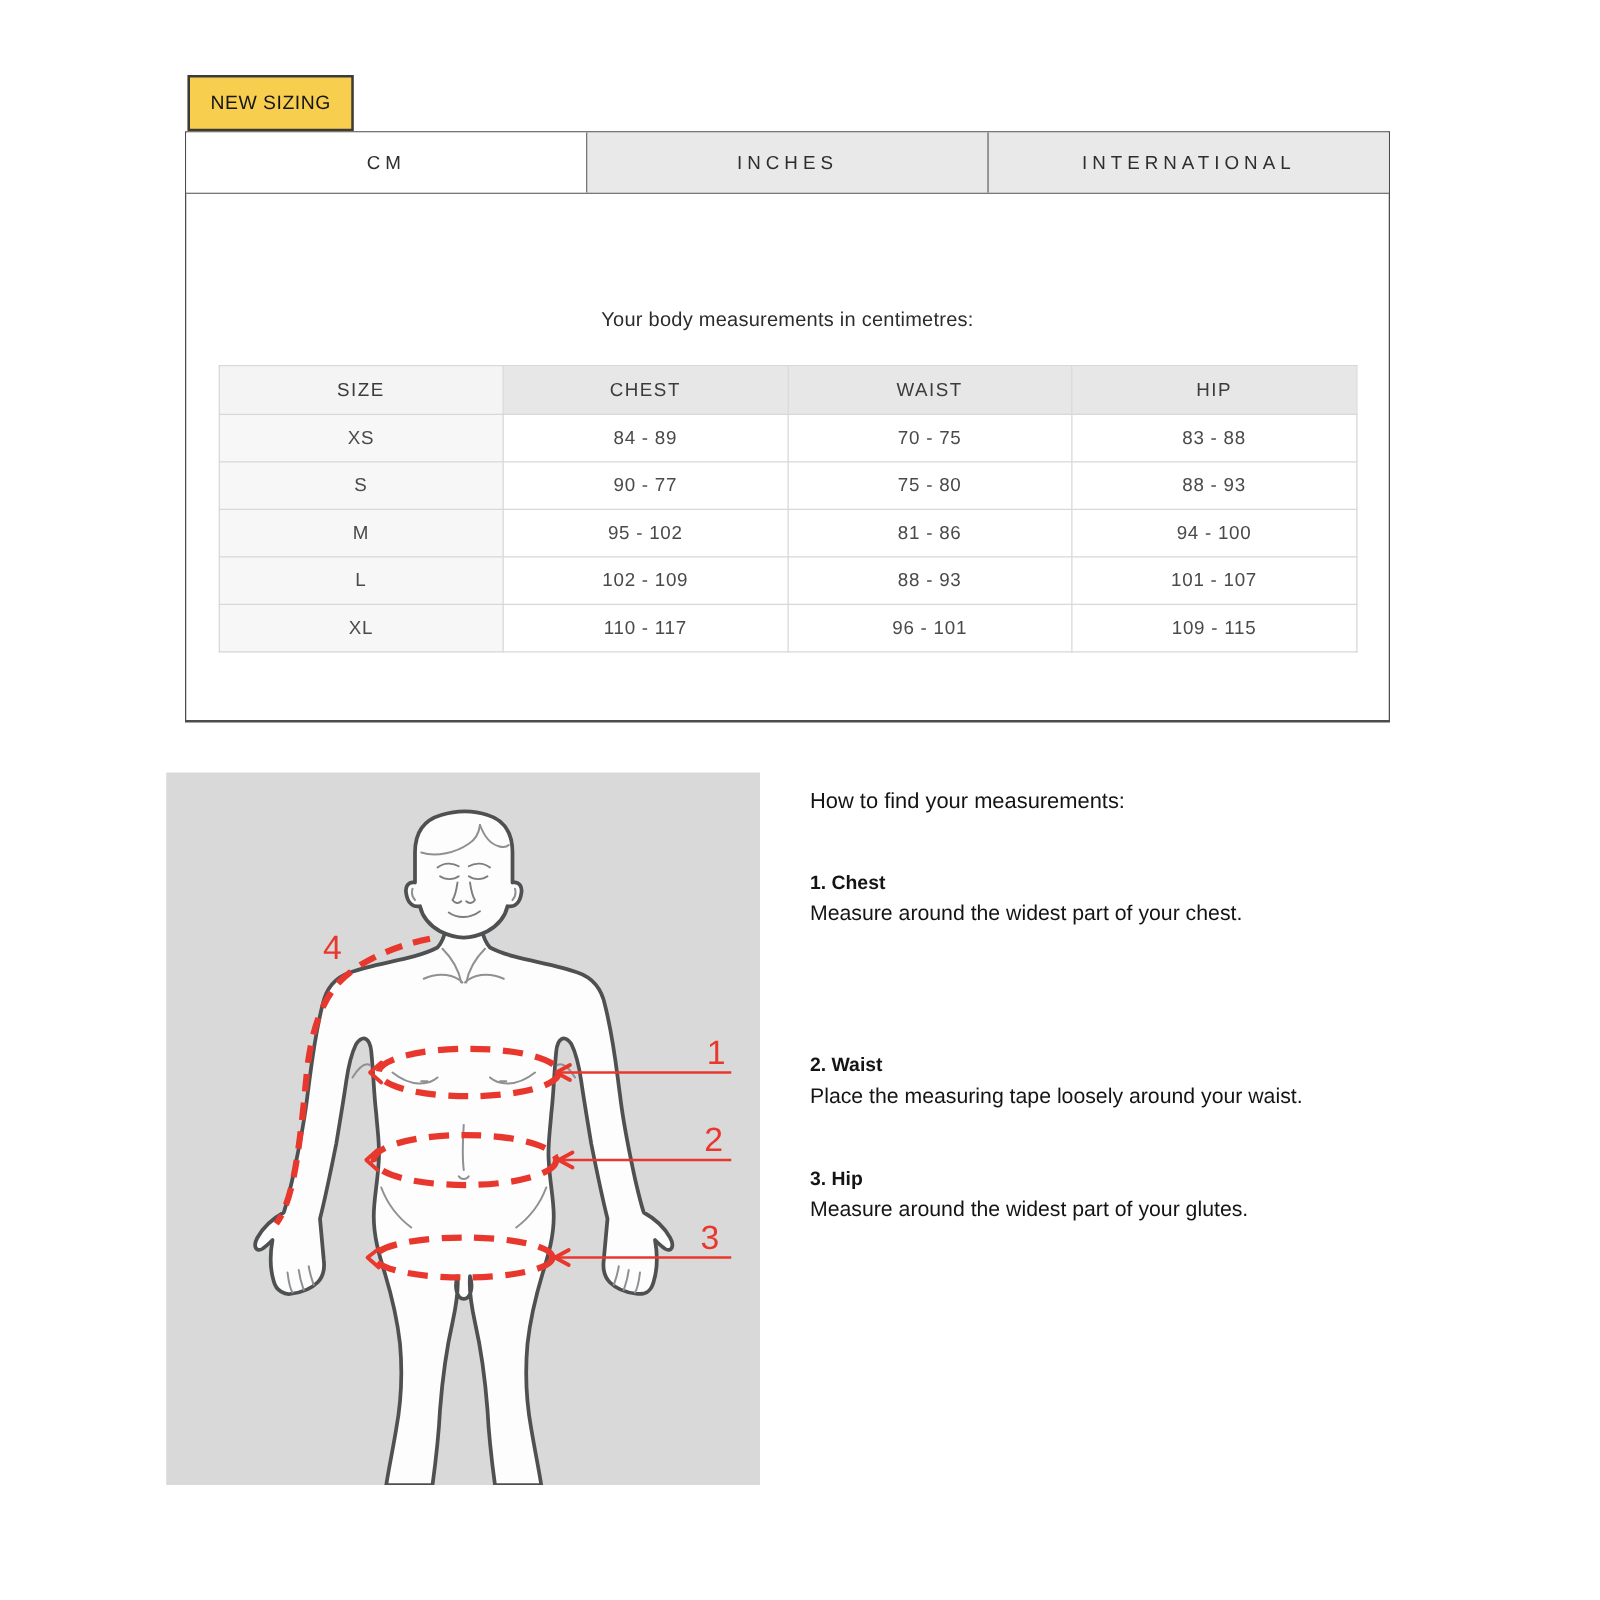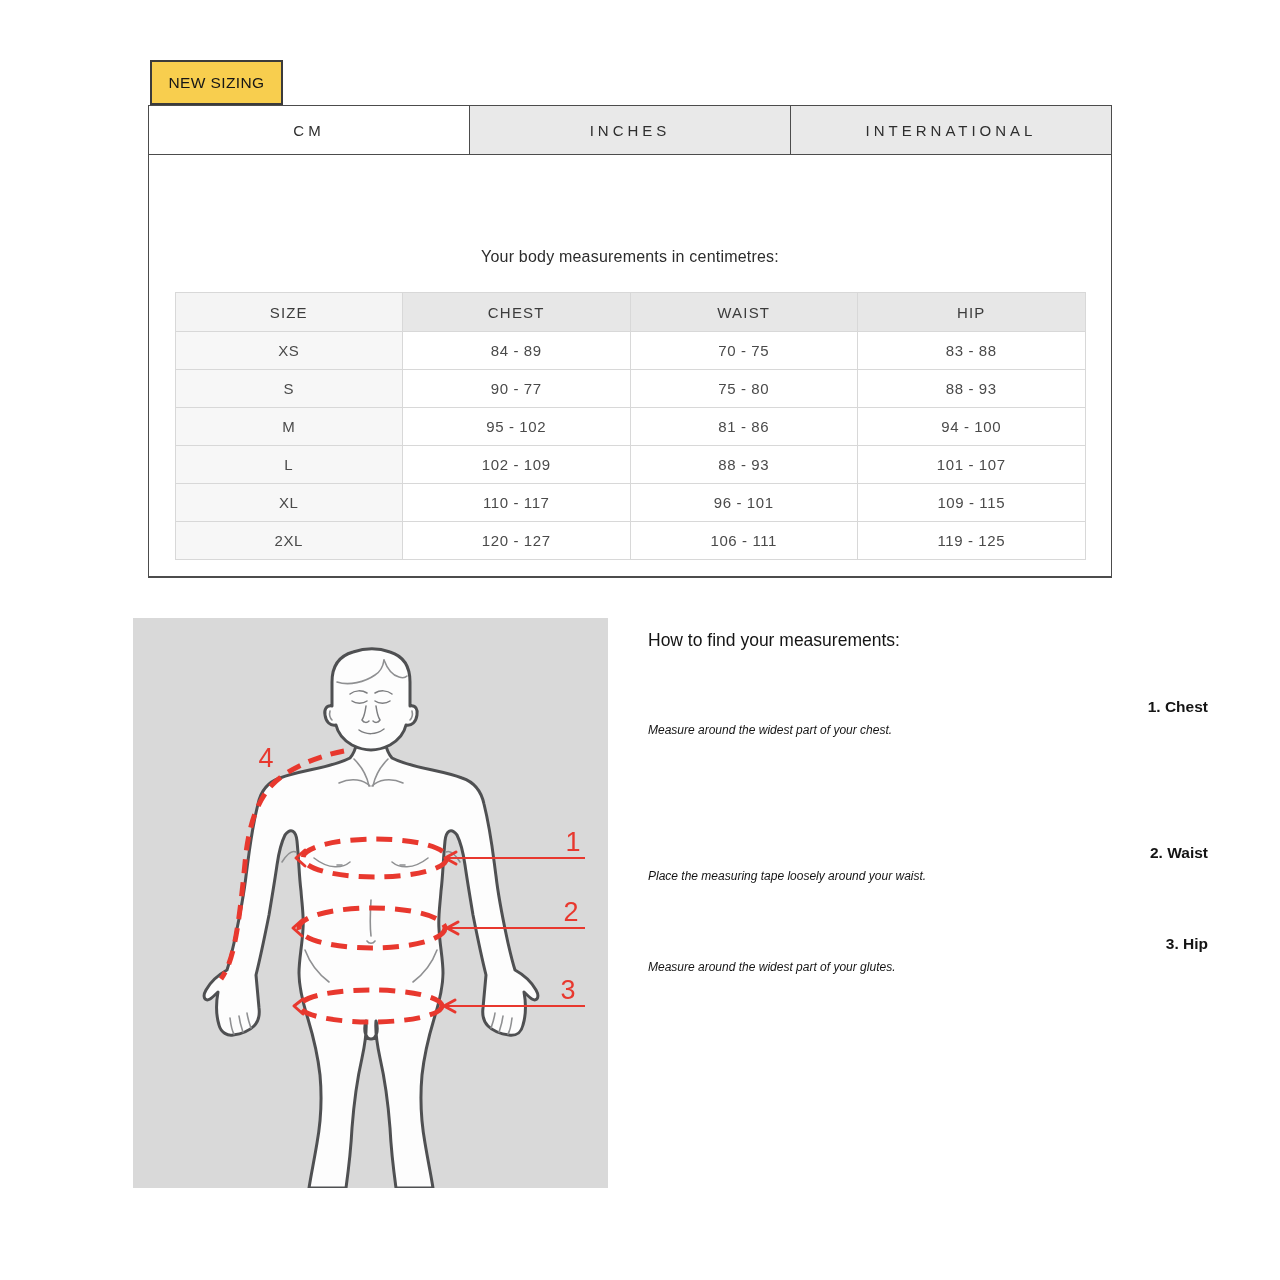--- a/index.html
+++ b/index.html
@@ -61,22 +61,22 @@
   .red-line   { fill:none; stroke:#e8382e; stroke-width:2; }
   .red-arrow  { fill:none; stroke:#e8382e; stroke-width:3; stroke-linejoin:round; stroke-linecap:round; }
   .num { font-family:"Liberation Sans", sans-serif; font-size:27px; fill:#e8382e; text-anchor:middle; }
 
   
   .instructions { position:absolute; left:648px; top:630px; width:560px; color:#141414; }
   .instr-heading { font-size:17.5px; line-height:20px; }
   .instr-item.i1 { margin-top:47px; }
   .instr-item.i2 { margin-top:103px; }
   .instr-item.i3 { margin-top:48px; }
-  .instr-title { font-size:15.5px; font-weight:bold; line-height:19px;text-align:right; }
-  .instr-text  { font-size:12px; line-height:19px; margin-top:5px;font-style:italic; }
+  .instr-title { font-size:15.5px; font-weight:bold; line-height:19px; }
+  .instr-text  { font-size:17px; line-height:19px; margin-top:5px; }
 </style>
 </head>
 <body>
 
 <div class="badge">NEW SIZING</div>
 
 <div class="widget">
   <div class="tabs">
     <div class="tab active">CM</div>
     <div class="tab">INCHES</div>
@@ -117,26 +117,20 @@
         <td class="size-c">L</td>
         <td>102 - 109</td>
         <td>88 - 93</td>
         <td>101 - 107</td>
       </tr>
       <tr>
         <td class="size-c">XL</td>
         <td>110 - 117</td>
         <td>96 - 101</td>
         <td>109 - 115</td>
-      </tr>
-      <tr>
-        <td class="size-c">2XL</td>
-        <td>120 - 127</td>
-        <td>106 - 111</td>
-        <td>119 - 125</td>
       </tr>
     </tbody>
   </table>
 </div>
 
 <div class="diagram">
   <svg width="475" height="570" viewBox="0 0 475 570">
 
     <g>
       <path class="outline" d="M 225 106

